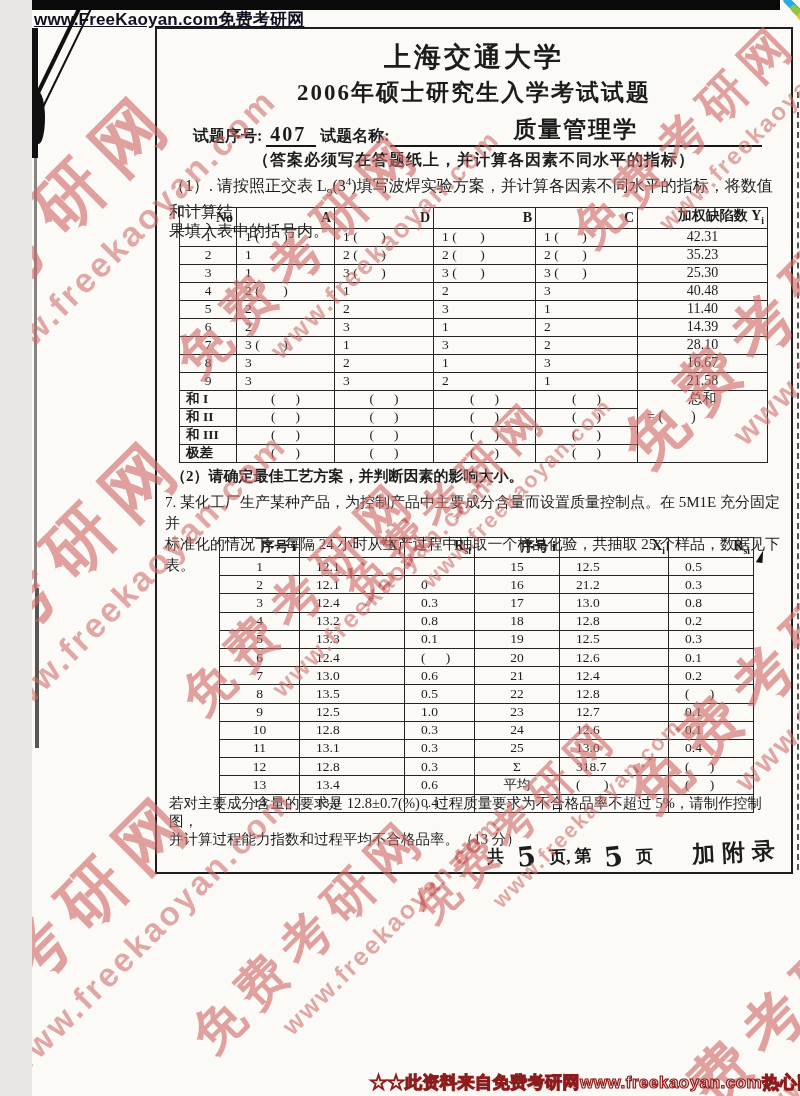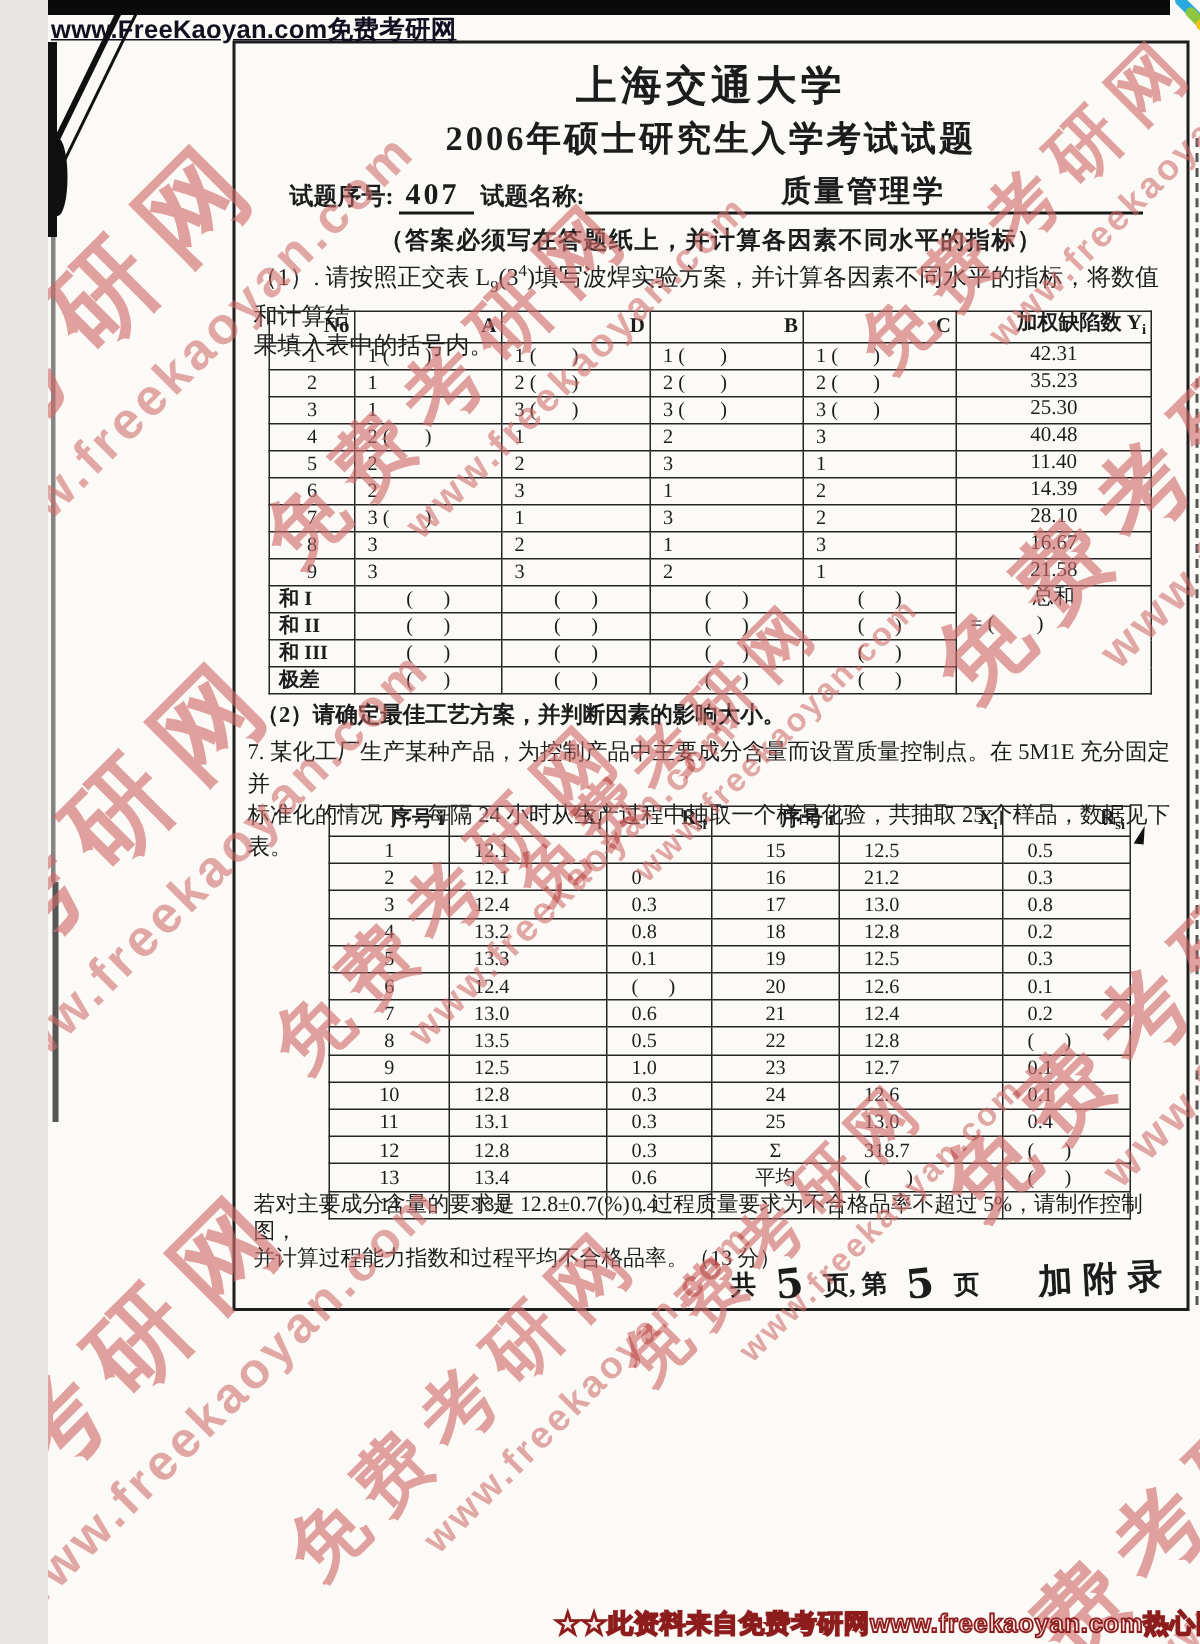--- a/index.html
+++ b/index.html
@@ -29,21 +29,21 @@
   .dashline{position:absolute;left:765px;top:92px;height:778px;width:0;border-left:2px dashed #3a3a3a;opacity:.85;z-index:1;}
 
   
   .exam-box{position:absolute;left:123px;top:27px;width:634px;height:843px;border:2px solid #1d1d1d;z-index:3;}
   .exam-box > *{position:absolute;}
   .title{top:10px;left:0;width:100%;text-align:center;font-size:27px;font-weight:700;letter-spacing:3px;}
   .subtitle{top:48px;left:0;width:100%;text-align:center;font-size:23px;font-weight:700;letter-spacing:2px;}
   .meta{top:85px;left:36px;font-size:16px;font-weight:700;white-space:nowrap;}
   .paper-no{font-size:20px;font-weight:700;border-bottom:2px solid #161616;padding:0 10px 0 4px;letter-spacing:2px;}
   .fill-line{display:inline-block;width:372px;border-bottom:2px solid #161616;text-align:center;
-    font-size:20px;font-weight:700;letter-spacing:2px;vertical-align:bottom;}
+    font-size:23px;font-weight:700;letter-spacing:2px;vertical-align:bottom;}
   .notice{top:121px;left:0;width:100%;text-align:center;font-size:16px;font-weight:700;letter-spacing:1px;}
   .q1-intro{top:143px;left:12px;width:608px;font-size:16px;line-height:19px;margin:0;}
   .q1-part2{top:438px;left:14px;font-size:15px;font-weight:600;margin:0;}
   .q7-intro{top:463px;left:8px;width:616px;font-size:15px;line-height:21px;margin:0;}
   .outro{top:765px;left:12px;width:614px;font-size:14.5px;line-height:18px;margin:0;}
   .hint{top:801px;left:14px;font-size:14.5px;margin:0;}
 
   
   table{border-collapse:collapse;table-layout:fixed;}
   th,td{border:1.6px solid #242424;font-size:13.5px;line-height:1.05;padding:1px 3px;

